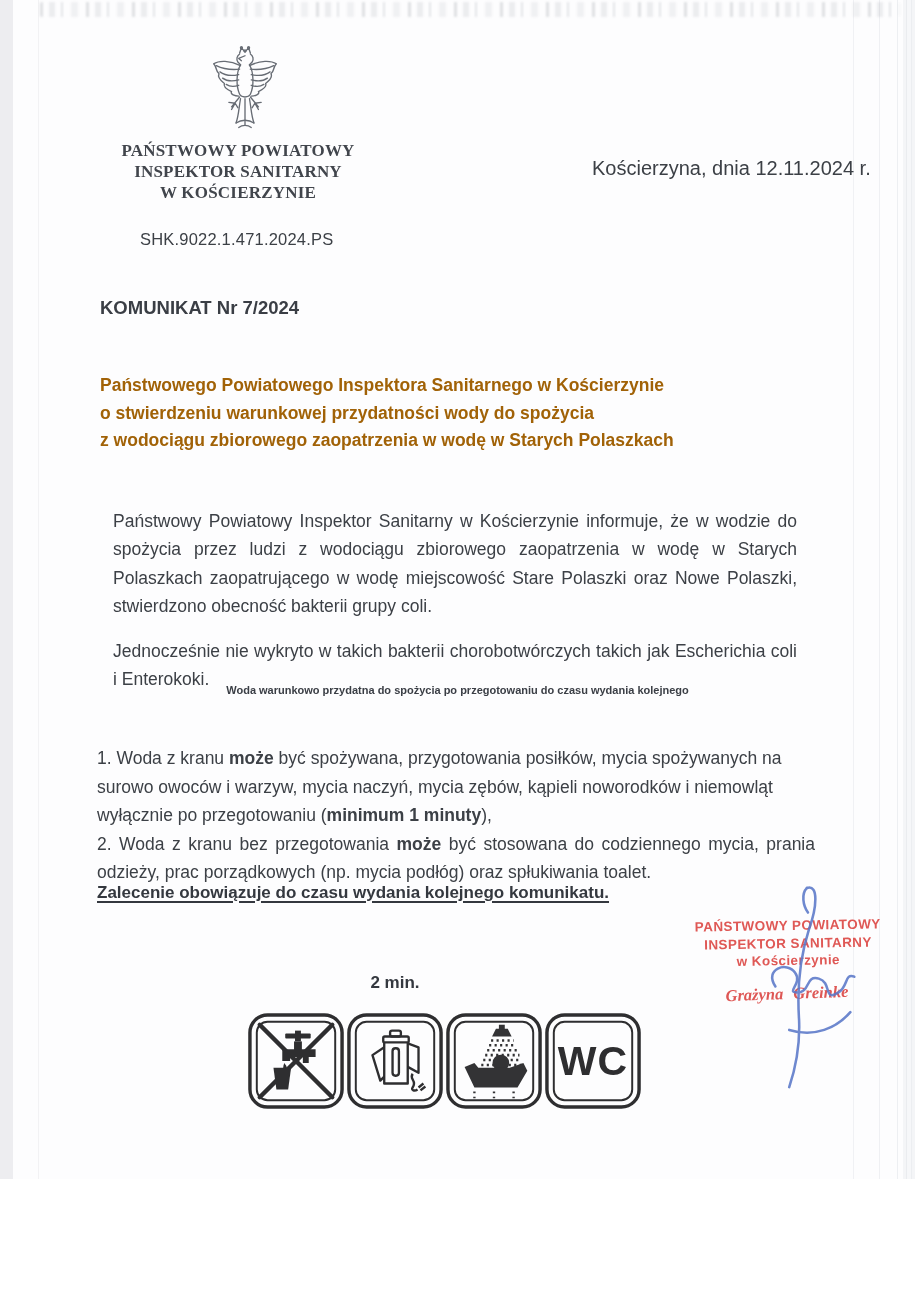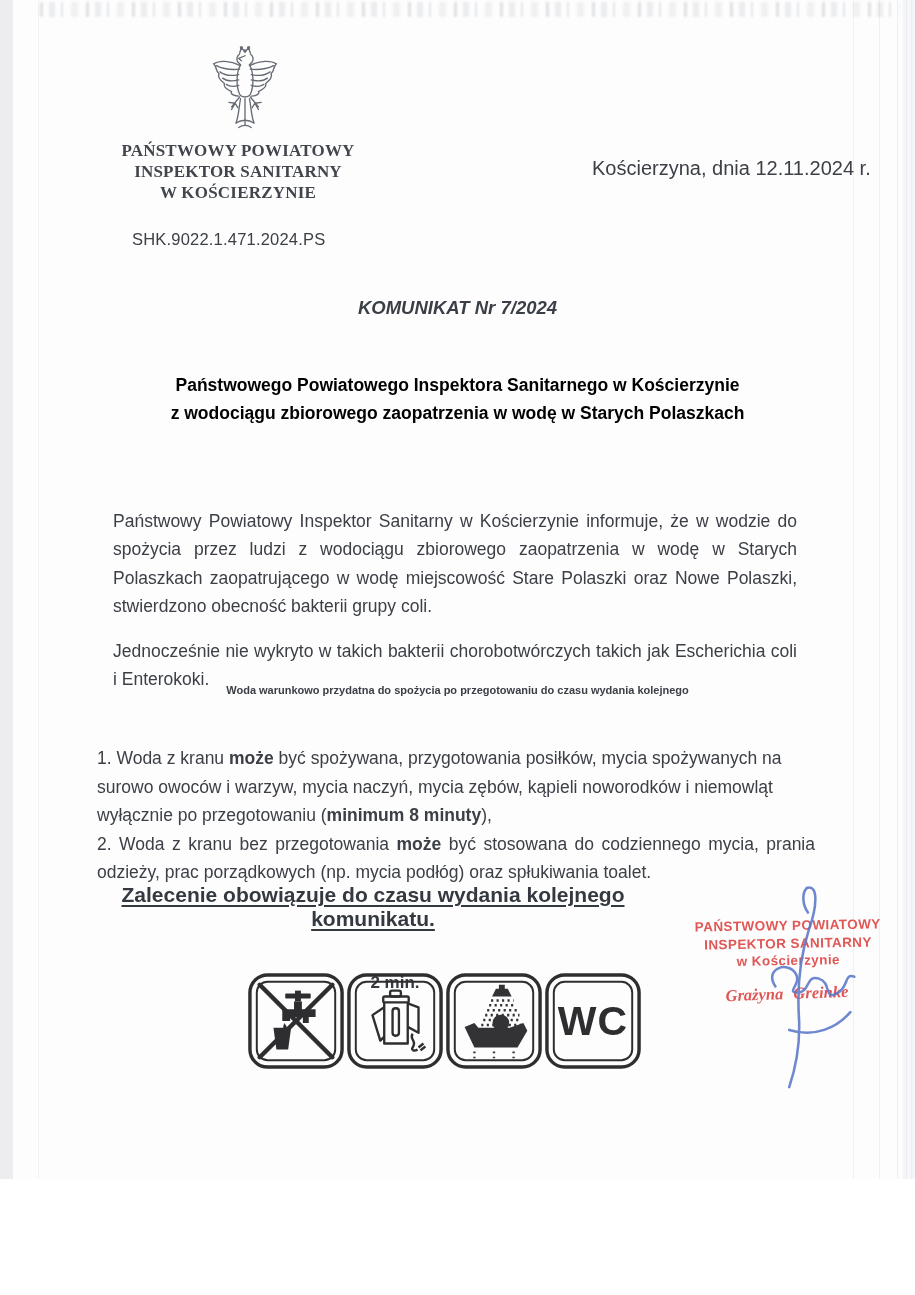--- a/index.html
+++ b/index.html
@@ -19,50 +19,50 @@
     background:repeating-linear-gradient(90deg,#f4f5f7 0 3px,#eaecef 3px 4px,#f6f7f9 4px 8px,#eceef1 8px 9px,#f4f5f7 9px 12px);}
   .scan-noise-top{position:absolute;left:40px;top:2px;width:860px;height:15px;opacity:.75;
     background:repeating-linear-gradient(90deg,rgba(120,126,136,.30) 0 3px,transparent 3px 9px,rgba(120,126,136,.17) 9px 15px,transparent 15px 21px,rgba(120,126,136,.26) 21px 23px,transparent 23px 31px,rgba(120,126,136,.12) 31px 38px,transparent 38px 46px);
     filter:blur(1.2px);border-radius:2px;}
   
   .eagle{position:absolute;left:203px;top:45px;width:84px;height:86px;}
   .org-block{position:absolute;left:108px;top:140px;width:260px;text-align:center;
     font-family:"Liberation Serif", serif;font-weight:bold;font-size:17px;line-height:21px;
     color:#41454c;letter-spacing:.2px;}
   .doc-date{position:absolute;left:592px;top:157px;font-size:20px;}
-  .doc-ref{position:absolute;left:132px;top:230px;font-size:16.5px;letter-spacing:.2px;}
-  
-  .doc-title{position:absolute;left:100px;top:297px;width:715px;text-align:center;
-    font-weight:bold;font-size:18.5px;color:#3a3e45;font-style:italic;}
-  .doc-subtitle{position:absolute;left:100px;top:372px;width:715px;text-align:center;
-    font-weight:bold;font-size:17.5px;line-height:27.5px;color:#000000;}
+  .doc-ref{position:absolute;left:140px;top:230px;font-size:16.5px;letter-spacing:.2px;}
+  
+  .doc-title{position:absolute;left:100px;top:297px;width:715px;
+    font-weight:bold;font-size:18.5px;color:#3a3e45;}
+  .doc-subtitle{position:absolute;left:100px;top:372px;width:715px;
+    font-weight:bold;font-size:17.5px;line-height:27.5px;color:#a16207;}
   
   .body-block{position:absolute;left:97px;top:491px;width:716px;font-size:17.5px;line-height:28.4px;}
   .body-block p{margin:16px;}
   .p-just{text-align:justify;text-justify:inter-word;}
   .notice{position:absolute;left:100px;top:676px;width:715px;text-align:center;
     font-weight:bold;font-size:11px;line-height:29px;color:#3a3e45;}
   .items{position:absolute;left:97px;top:744px;width:718px;font-size:17.5px;line-height:28.6px;}
   .items p{margin:0;}
   .b{font-weight:bold;}
-  .recommendation{position:absolute;left:97px;top:883px;width:552px;text-align:center;
-    font-weight:bold;font-size:21px;color:#34383f;}
+  .recommendation{position:absolute;left:97px;top:883px;width:552px;text-align:left;
+    font-weight:bold;font-size:17px;color:#34383f;}
   .recommendation span{text-decoration:underline;text-underline-offset:3px;text-decoration-thickness:2px;}
   
   .stamp{position:absolute;left:686px;top:917px;width:204px;text-align:center;
     color:#de504d;font-weight:bold;font-size:13.5px;line-height:17.5px;letter-spacing:.4px;
     transform:rotate(-1deg);opacity:.95;}
   .stamp-name{position:absolute;left:688px;top:984px;width:198px;text-align:center;
     color:#dd4f4d;font-family:"Liberation Serif", serif;font-style:italic;font-weight:bold;
     font-size:16.5px;transform:rotate(-2deg);opacity:.95;word-spacing:6px;}
   .signature{position:absolute;left:742px;top:882px;width:126px;height:212px;}
   
   .two-min{position:absolute;left:345px;top:973px;width:100px;text-align:center;
     font-weight:bold;font-size:17px;color:#34383f;}
-  .icons-row{position:absolute;left:247px;top:972px;display:flex;gap:1px;}
+  .icons-row{position:absolute;left:247px;top:1012px;display:flex;gap:1px;}
   .pictogram{width:98px;height:98px;}
   .wc-box{width:98px;height:98px;position:relative;}
   .wc-label{position:absolute;left:0;top:0;width:98px;height:98px;display:flex;
     align-items:center;justify-content:center;font-weight:bold;font-size:41px;
     color:#2e2e30;letter-spacing:1px;}
 </style>
 </head>
 <body>
 
 <div class="page">
@@ -109,34 +109,35 @@
     <div>INSPEKTOR SANITARNY</div>
     <div>W KOŚCIERZYNIE</div>
   </div>
 
   <div class="doc-date">Kościerzyna, dnia 12.11.2024 r.</div>
   <div class="doc-ref">SHK.9022.1.471.2024.PS</div>
 
   <div class="doc-title">KOMUNIKAT Nr 7/2024</div>
   <div class="doc-subtitle">
     <div>Państwowego Powiatowego Inspektora Sanitarnego w Kościerzynie</div>
+    <div>o stwierdzeniu warunkowej przydatności wody do spożycia</div>
     <div>z wodociągu zbiorowego zaopatrzenia w wodę w Starych Polaszkach</div>
   </div>
 
   <div class="body-block">
     <p class="p-just">Państwowy Powiatowy Inspektor Sanitarny w Kościerzynie informuje, że w wodzie do spożycia przez ludzi z  wodociągu zbiorowego zaopatrzenia w wodę w Starych Polaszkach zaopatrującego w wodę miejscowość Stare Polaszki oraz Nowe Polaszki, stwierdzono obecność bakterii grupy coli.</p>
     <p class="p-just">Jednocześnie nie wykryto w takich bakterii chorobotwórczych takich jak Escherichia coli i Enterokoki.</p>
   </div>
 
   <div class="notice">
     <div>Woda warunkowo przydatna do spożycia po przegotowaniu do czasu wydania kolejnego</div>
   </div>
 
   <div class="items">
-    <p><span>1. Woda z kranu </span><span class="b">może</span><span> być spożywana, przygotowania posiłków, mycia spożywanych na surowo owoców i warzyw, mycia naczyń, mycia zębów, kąpieli noworodków i niemowląt wyłącznie po przegotowaniu (</span><span class="b">minimum 8 minuty</span><span>),</span></p>
+    <p><span>1. Woda z kranu </span><span class="b">może</span><span> być spożywana, przygotowania posiłków, mycia spożywanych na surowo owoców i warzyw, mycia naczyń, mycia zębów, kąpieli noworodków i niemowląt wyłącznie po przegotowaniu (</span><span class="b">minimum 1 minuty</span><span>),</span></p>
     <p class="p-just"><span>2. Woda z kranu bez przegotowania </span><span class="b">może</span><span> być stosowana do codziennego mycia, prania odzieży, prac porządkowych (np. mycia podłóg)  oraz spłukiwania toalet.</span></p>
   </div>
 
   <div class="recommendation">
     <span>Zalecenie obowiązuje do czasu wydania kolejnego komunikatu.</span>
   </div>
 
   <div class="stamp">
     <div>PAŃSTWOWY POWIATOWY</div>
     <div>INSPEKTOR SANITARNY</div>

